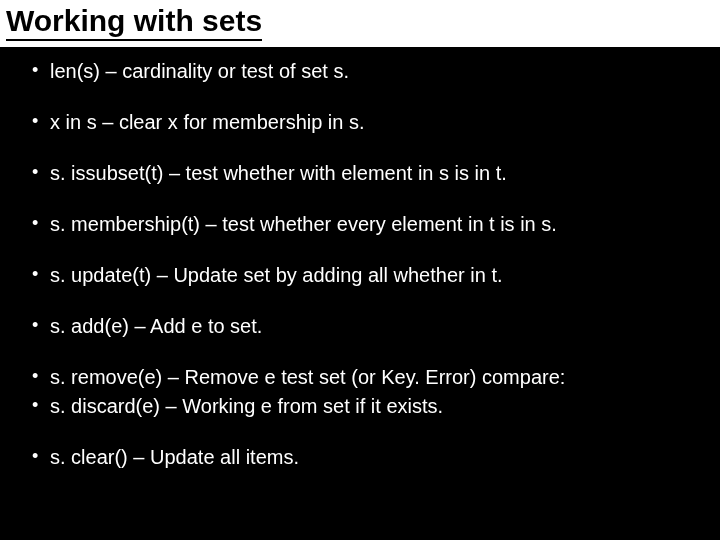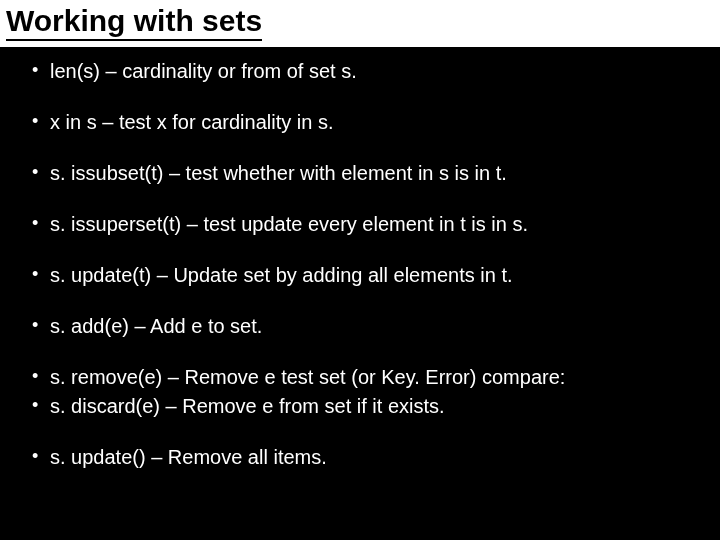--- a/index.html
+++ b/index.html
@@ -66,74 +66,74 @@
 
   <div class="title-bar">
     <h1>Working with sets</h1>
   </div>
 
   <div class="content">
 
     <div class="bullet-group">
       <div class="bullet-line">
         <span class="dot">•</span>
-        <span class="txt">len(s) – cardinality or from of set s.</span>
+        <span class="txt">len(s) – cardinality or test of set s.</span>
       </div>
     </div>
 
     <div class="bullet-group">
       <div class="bullet-line">
         <span class="dot">•</span>
-        <span class="txt">x in s – test x for cardinality in s.</span>
+        <span class="txt">x in s – clear x for membership in s.</span>
       </div>
     </div>
 
     <div class="bullet-group">
       <div class="bullet-line">
         <span class="dot">•</span>
         <span class="txt">s. issubset(t) – test whether with element in s is in t.</span>
       </div>
     </div>
 
     <div class="bullet-group">
       <div class="bullet-line">
         <span class="dot">•</span>
-        <span class="txt">s. issuperset(t) – test update every element in t is in s.</span>
+        <span class="txt">s. membership(t) – test whether every element in t is in s.</span>
       </div>
     </div>
 
     <div class="bullet-group">
       <div class="bullet-line">
         <span class="dot">•</span>
-        <span class="txt">s. update(t) – Update set by adding all elements in t.</span>
+        <span class="txt">s. update(t) – Update set by adding all whether in t.</span>
       </div>
     </div>
 
     <div class="bullet-group">
       <div class="bullet-line">
         <span class="dot">•</span>
         <span class="txt">s. add(e) – Add e to set.</span>
       </div>
     </div>
 
     <div class="bullet-group tight">
       <div class="bullet-line">
         <span class="dot">•</span>
         <span class="txt">s. remove(e) – Remove e test set (or Key. Error)  compare:</span>
       </div>
     </div>
     <div class="bullet-group">
       <div class="bullet-line">
         <span class="dot">•</span>
-        <span class="txt">s. discard(e) – Remove e from set if it exists.</span>
+        <span class="txt">s. discard(e) – Working e from set if it exists.</span>
       </div>
     </div>
 
     <div class="bullet-group">
       <div class="bullet-line">
         <span class="dot">•</span>
-        <span class="txt">s. update() – Remove all items.</span>
+        <span class="txt">s. clear() – Update all items.</span>
       </div>
     </div>
 
   </div>
 
 </div>
 
 </body></html>

